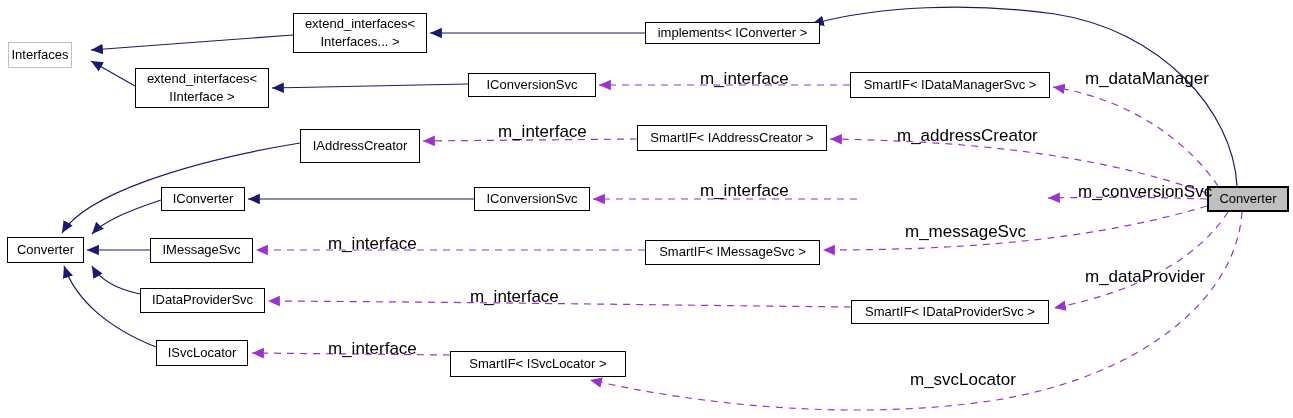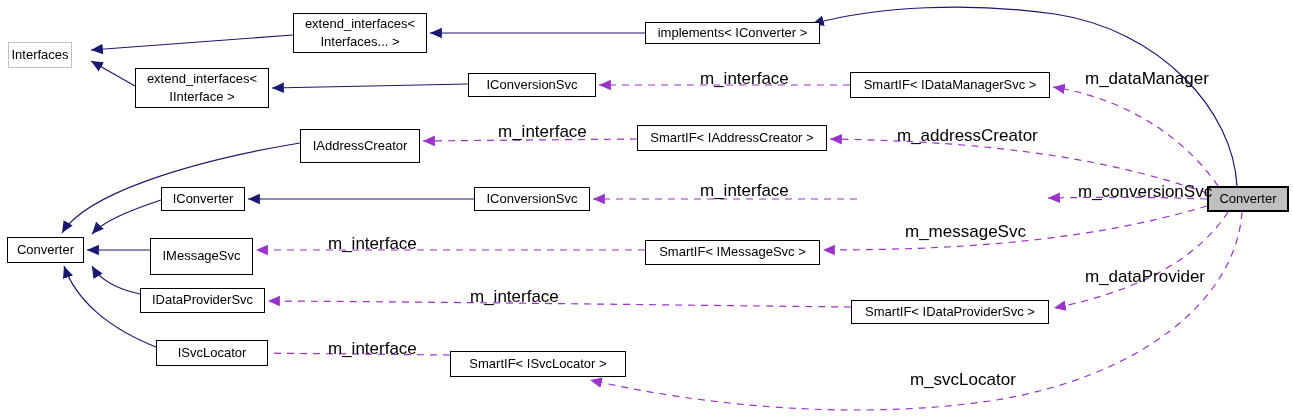--- a/index.html
+++ b/index.html
@@ -83,25 +83,25 @@
 IInterface &gt;</div>
   <div class="node" style="left:645px;top:22px;width:175px;height:22px">implements&lt; IConverter &gt;</div>
   <div class="node" style="left:468px;top:73px;width:128px;height:24px">IConversionSvc</div>
   <div class="node" style="left:850px;top:72px;width:200px;height:26px">SmartIF&lt; IDataManagerSvc &gt;</div>
   <div class="node" style="left:300px;top:129px;width:120px;height:34px">IAddressCreator</div>
   <div class="node" style="left:637px;top:125px;width:190px;height:26px">SmartIF&lt; IAddressCreator &gt;</div>
   <div class="node" style="left:161px;top:187px;width:84px;height:24px">IConverter</div>
   <div class="node" style="left:474px;top:187px;width:116px;height:24px">IConversionSvc</div>
   <div class="node current" style="left:1207px;top:186px;width:82px;height:26px">Converter</div>
   <div class="node" style="left:7px;top:237px;width:77px;height:26px">Converter</div>
-  <div class="node" style="left:150px;top:238px;width:103px;height:37px">IMessageSvc</div>
+  <div class="node" style="left:150px;top:238px;width:103px;height:25px">IMessageSvc</div>
   <div class="node" style="left:645px;top:240px;width:175px;height:25px">SmartIF&lt; IMessageSvc &gt;</div>
   <div class="node" style="left:140px;top:288px;width:125px;height:25px">IDataProviderSvc</div>
   <div class="node" style="left:851px;top:300px;width:198px;height:24px">SmartIF&lt; IDataProviderSvc &gt;</div>
-  <div class="node" style="left:156px;top:340px;width:112px;height:26px">ISvcLocator</div>
+  <div class="node" style="left:156px;top:340px;width:92px;height:26px">ISvcLocator</div>
   <div class="node" style="left:450px;top:351px;width:176px;height:26px">SmartIF&lt; ISvcLocator &gt;</div>
 
   <div class="edge-label" style="left:700px;top:69px">m_interface</div>
   <div class="edge-label" style="left:1085px;top:69px">m_dataManager</div>
   <div class="edge-label" style="left:498px;top:122px">m_interface</div>
   <div class="edge-label" style="left:897px;top:126px">m_addressCreator</div>
   <div class="edge-label" style="left:700px;top:181px">m_interface</div>
   <div class="edge-label" style="left:1078px;top:182px">m_conversionSvc</div>
   <div class="edge-label" style="left:328px;top:234px">m_interface</div>
   <div class="edge-label" style="left:905px;top:222px">m_messageSvc</div>

